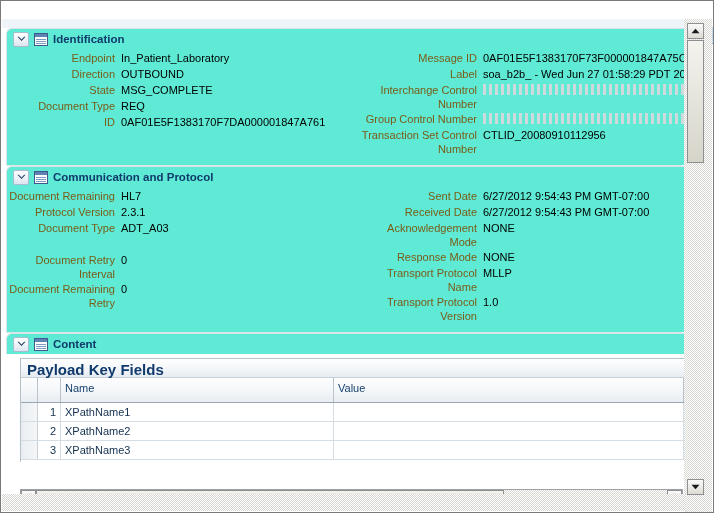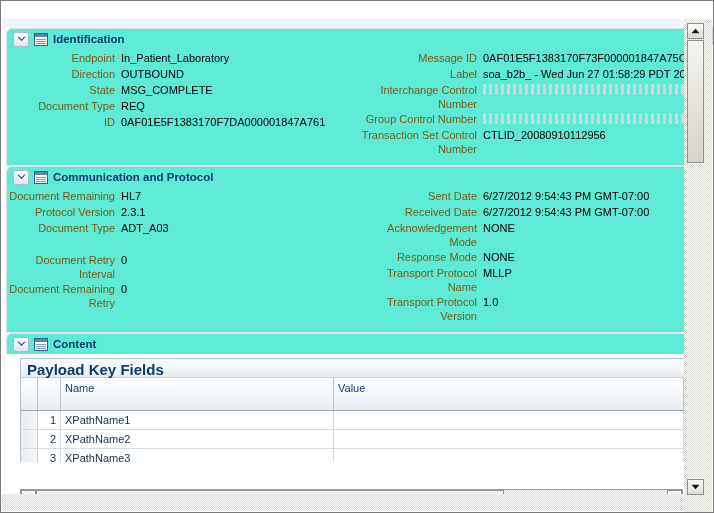--- a/index.html
+++ b/index.html
@@ -220,21 +220,21 @@
     table-layout: fixed;
     font-size: 11px;
   }
   table.grid th {
     background: linear-gradient(to bottom, #fdfdfe 0%, #f3f6f9 55%, #e8edf2 100%);
     border-right: 1px solid #b9c3cc;
     border-bottom: 1px solid #9aa7b3;
     color: #17406e;
     font-weight: normal;
     text-align: left;
-    padding: 2px 0 14px 4px;
+    padding: 2px 0 6px 4px;
     height: 16px;
     font-size: 11px;
   }
   table.grid th.gutter { width: 16px; padding: 0; }
   table.grid th.numcol { width: 22px; padding: 0; }
   table.grid td {
     border-right: 1px solid #d5dde4;
     border-bottom: 1px solid #d5dde4;
     height: 16px;
     padding: 1px 0 1px 4px;

